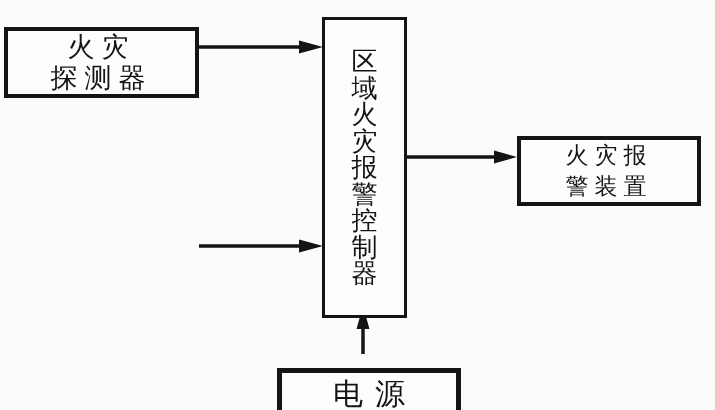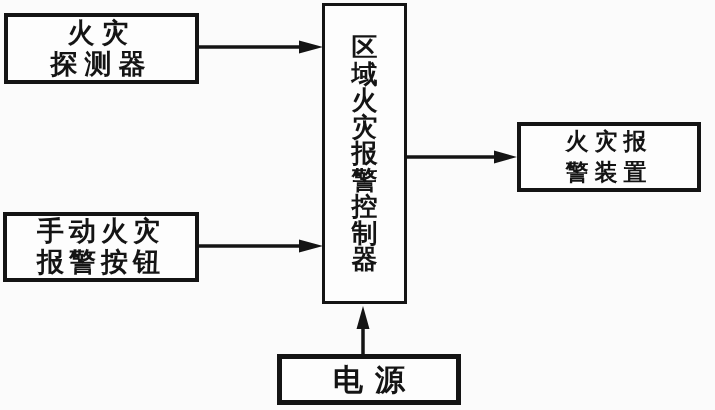--- a/index.html
+++ b/index.html
@@ -19,25 +19,26 @@
     height:410px;
     background:var(--bg);
     overflow:hidden;
   }
   .box{
     position:absolute;
     box-sizing:border-box;
     border:4px solid var(--line);
     background:var(--box-bg);
     color:var(--text);
-    font-weight:700;
+    font-weight:400;
     display:flex;
     align-items:center;
     justify-content:center;
     text-align:center;
+    margin-top:14px;
   }
   .label{
     white-space:pre-line;
     text-align:center;
   }
   #box-fire-detector{
     left:4px; top:13px; width:195px; height:71px;
     font-size:27px; line-height:31px; letter-spacing:7px;
   }
   #box-manual-button{
@@ -95,24 +96,20 @@
       <line x1="363" y1="354" x2="363" y2="329"></line>
       <polygon points="356.5,329 369.5,329 363,306"></polygon>
     </g>
   </svg>
 
   <div class="box" id="box-fire-detector">
     <span class="label">火灾
 探测器</span>
   </div>
 
-  <div class="box" id="box-manual-button">
-    <span class="label">手动火灾
-报警按钮</span>
-  </div>
 
   <div class="box" id="box-controller">
     <span class="label">区
 域
 火
 灾
 报
 警
 控
 制

